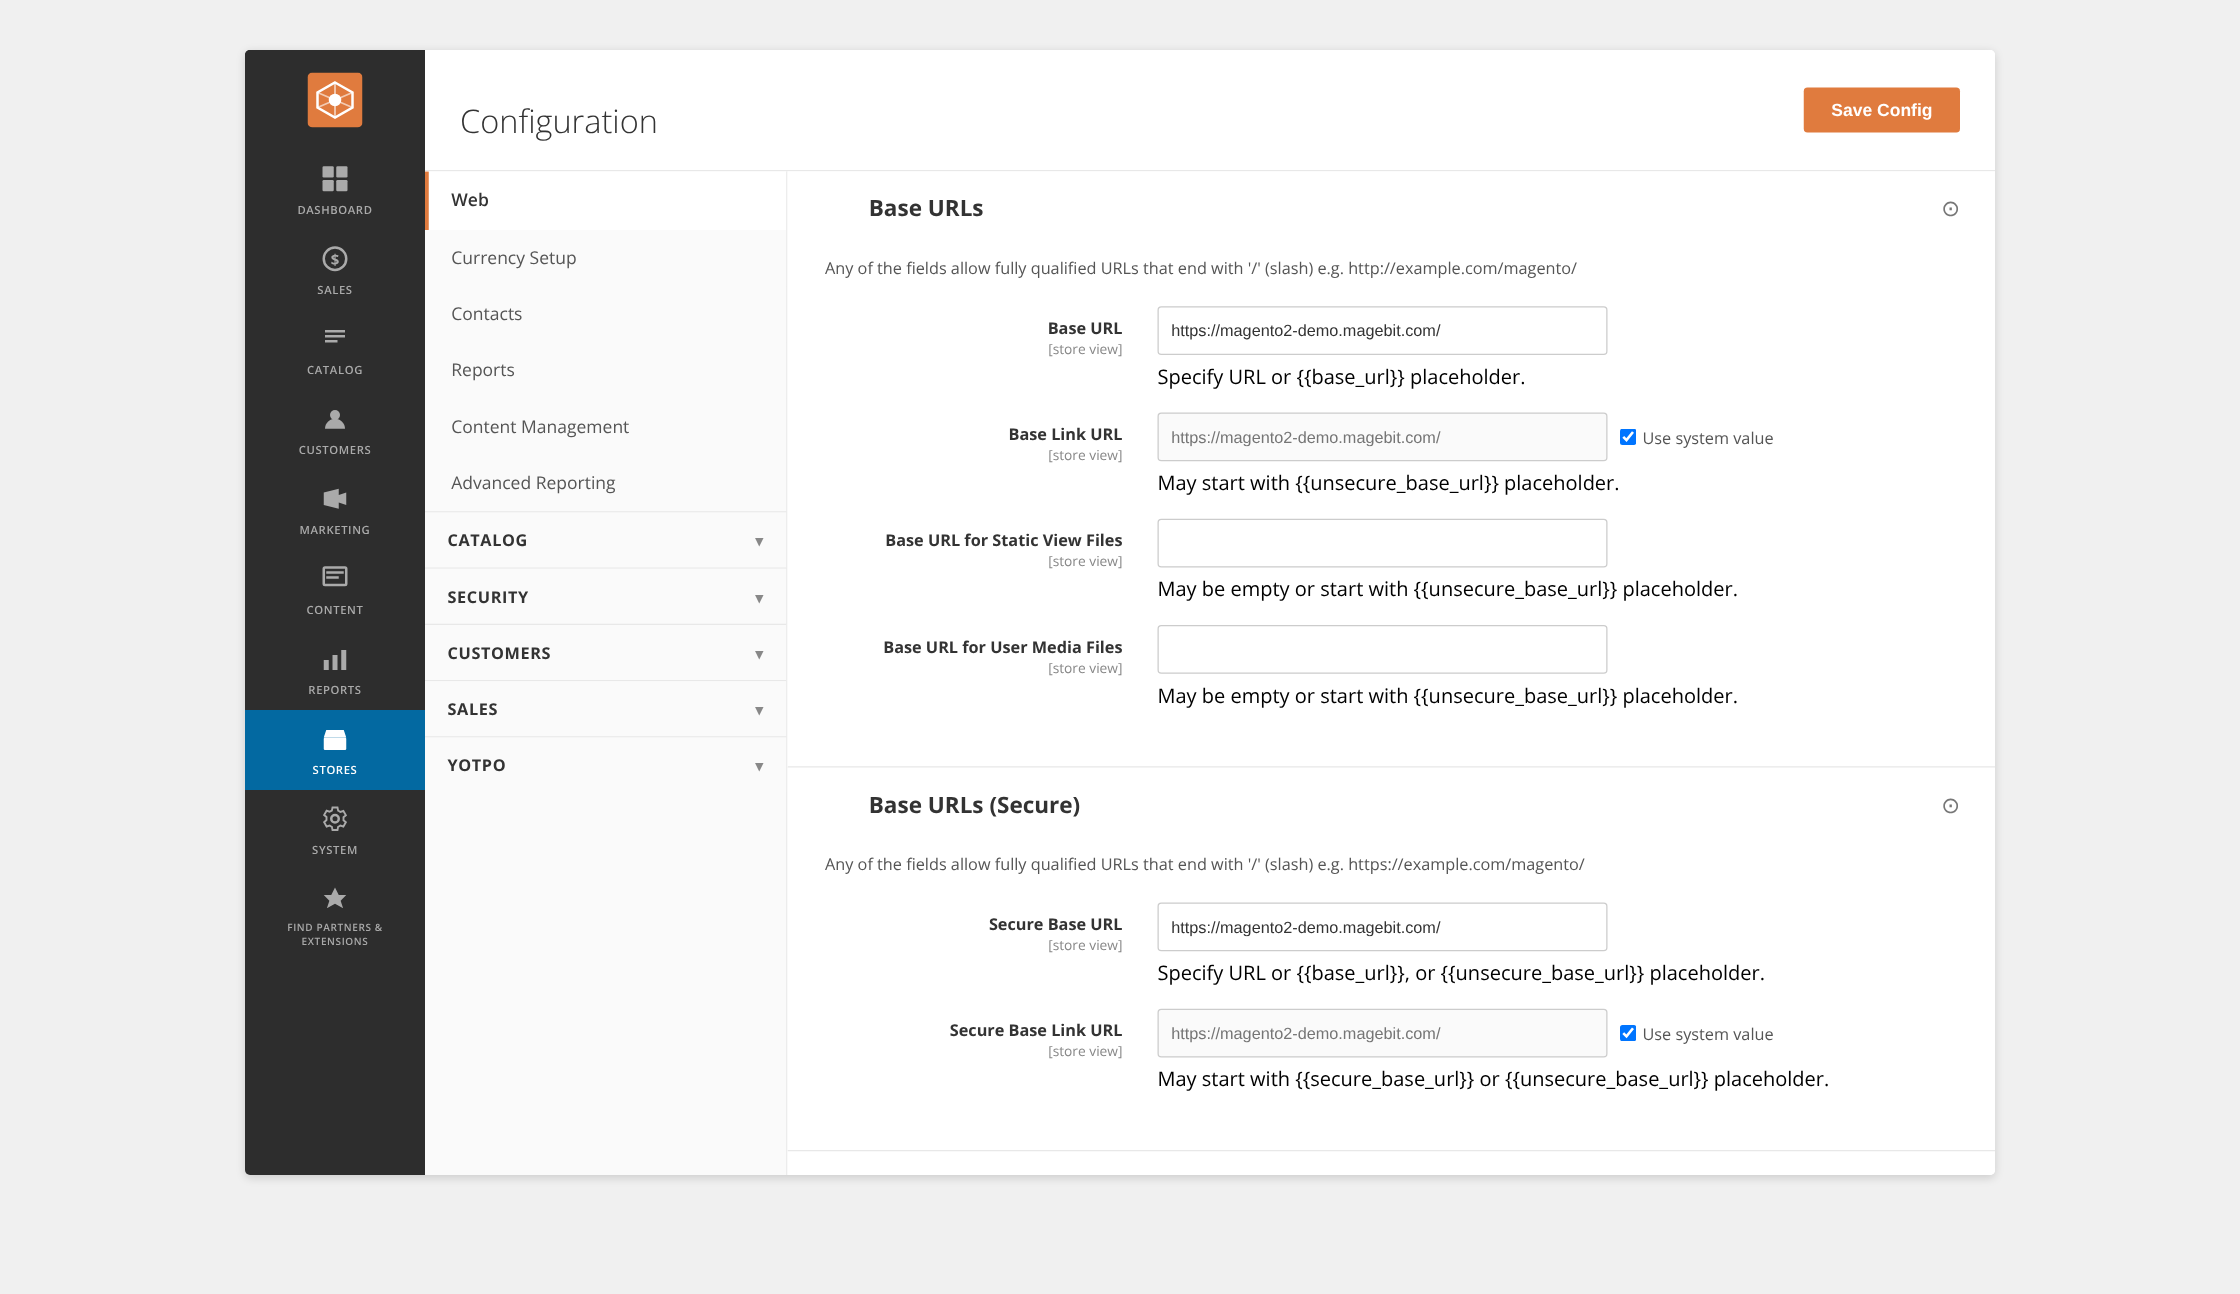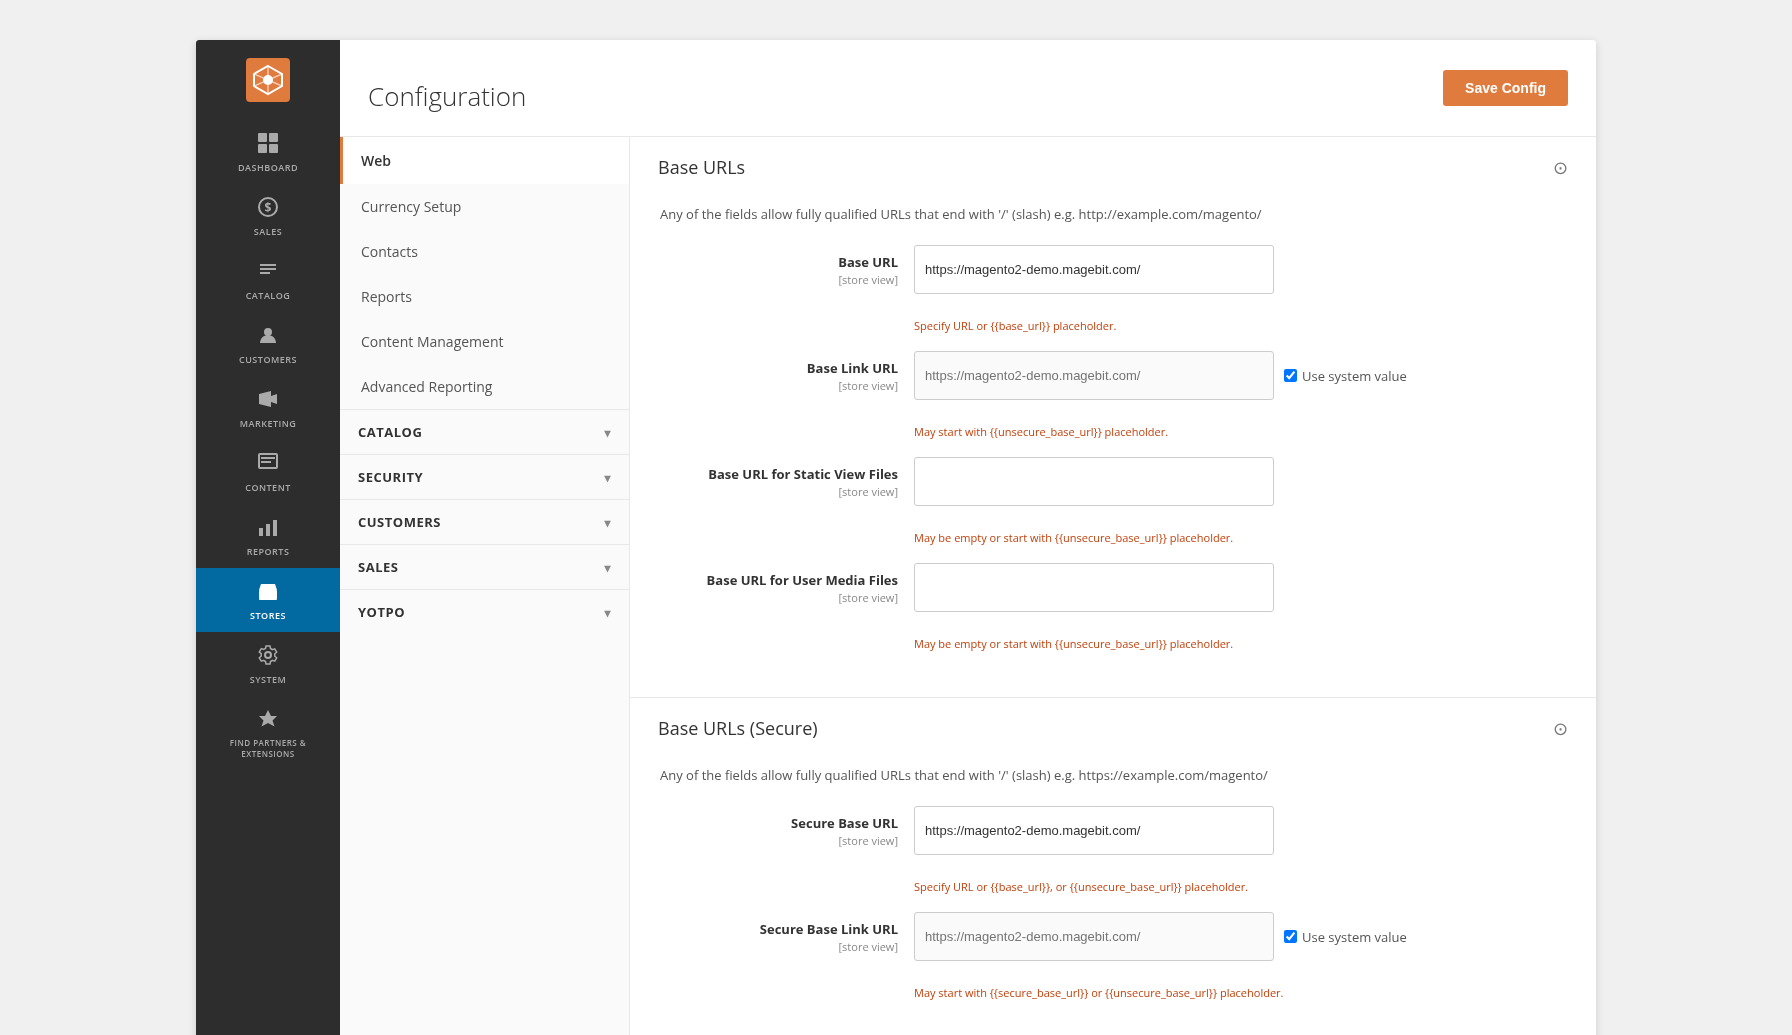--- a/index.html
+++ b/index.html
@@ -176,22 +176,23 @@
     }
     .section-header {
       display: flex;
       align-items: center;
       justify-content: space-between;
       padding: 18px 28px;
       cursor: pointer;
     }
     .section-header h2 {
       font-size: 18px;
-      font-weight: 400;
-      color: #333;
+      font-weight: 700;
+      color: #333;
+      margin-left: 37px;
     }
     .section-toggle {
       font-size: 18px;
       color: #777;
       cursor: pointer;
     }
 
     .section-body {
       padding: 8px 28px 28px;
     }
@@ -199,21 +200,21 @@
       font-size: 13px;
       color: #555;
       margin-bottom: 22px;
       padding: 0 2px;
     }
 
     .form-row {
       display: flex;
       align-items: flex-start;
       margin-bottom: 18px;
-      gap: 16px;
+      gap: 28px;
     }
     .form-label-wrap {
       width: 240px;
       flex-shrink: 0;
       text-align: right;
       padding-top: 8px;
     }
     .form-label-main {
       font-size: 13px;
       font-weight: 700;
@@ -232,36 +233,36 @@
       flex-direction: column;
       gap: 4px;
     }
     .form-input-row {
       display: flex;
       align-items: center;
       gap: 10px;
     }
     .form-input {
       width: 360px;
-      height: 49px;
+      height: 39px;
       padding: 6px 10px;
       border: 1px solid #ccc;
       border-radius: 3px;
       font-size: 13px;
       color: #333;
       background: #fff;
     }
     .form-input.disabled-input {
       background: #fafafa;
       color: #aaa;
     }
     .form-hint {
-      font-size: 11px;
-      color: #c2410c;
-      margin-top: 20px;
+      font-size: 16px;
+      color: #000000;
+      margin-top: 2px;
     }
     .use-system-value {
       display: flex;
       align-items: center;
       gap: 5px;
       white-space: nowrap;
       font-size: 13px;
       color: #555;
     }
     .use-system-value input[type="checkbox"] {

